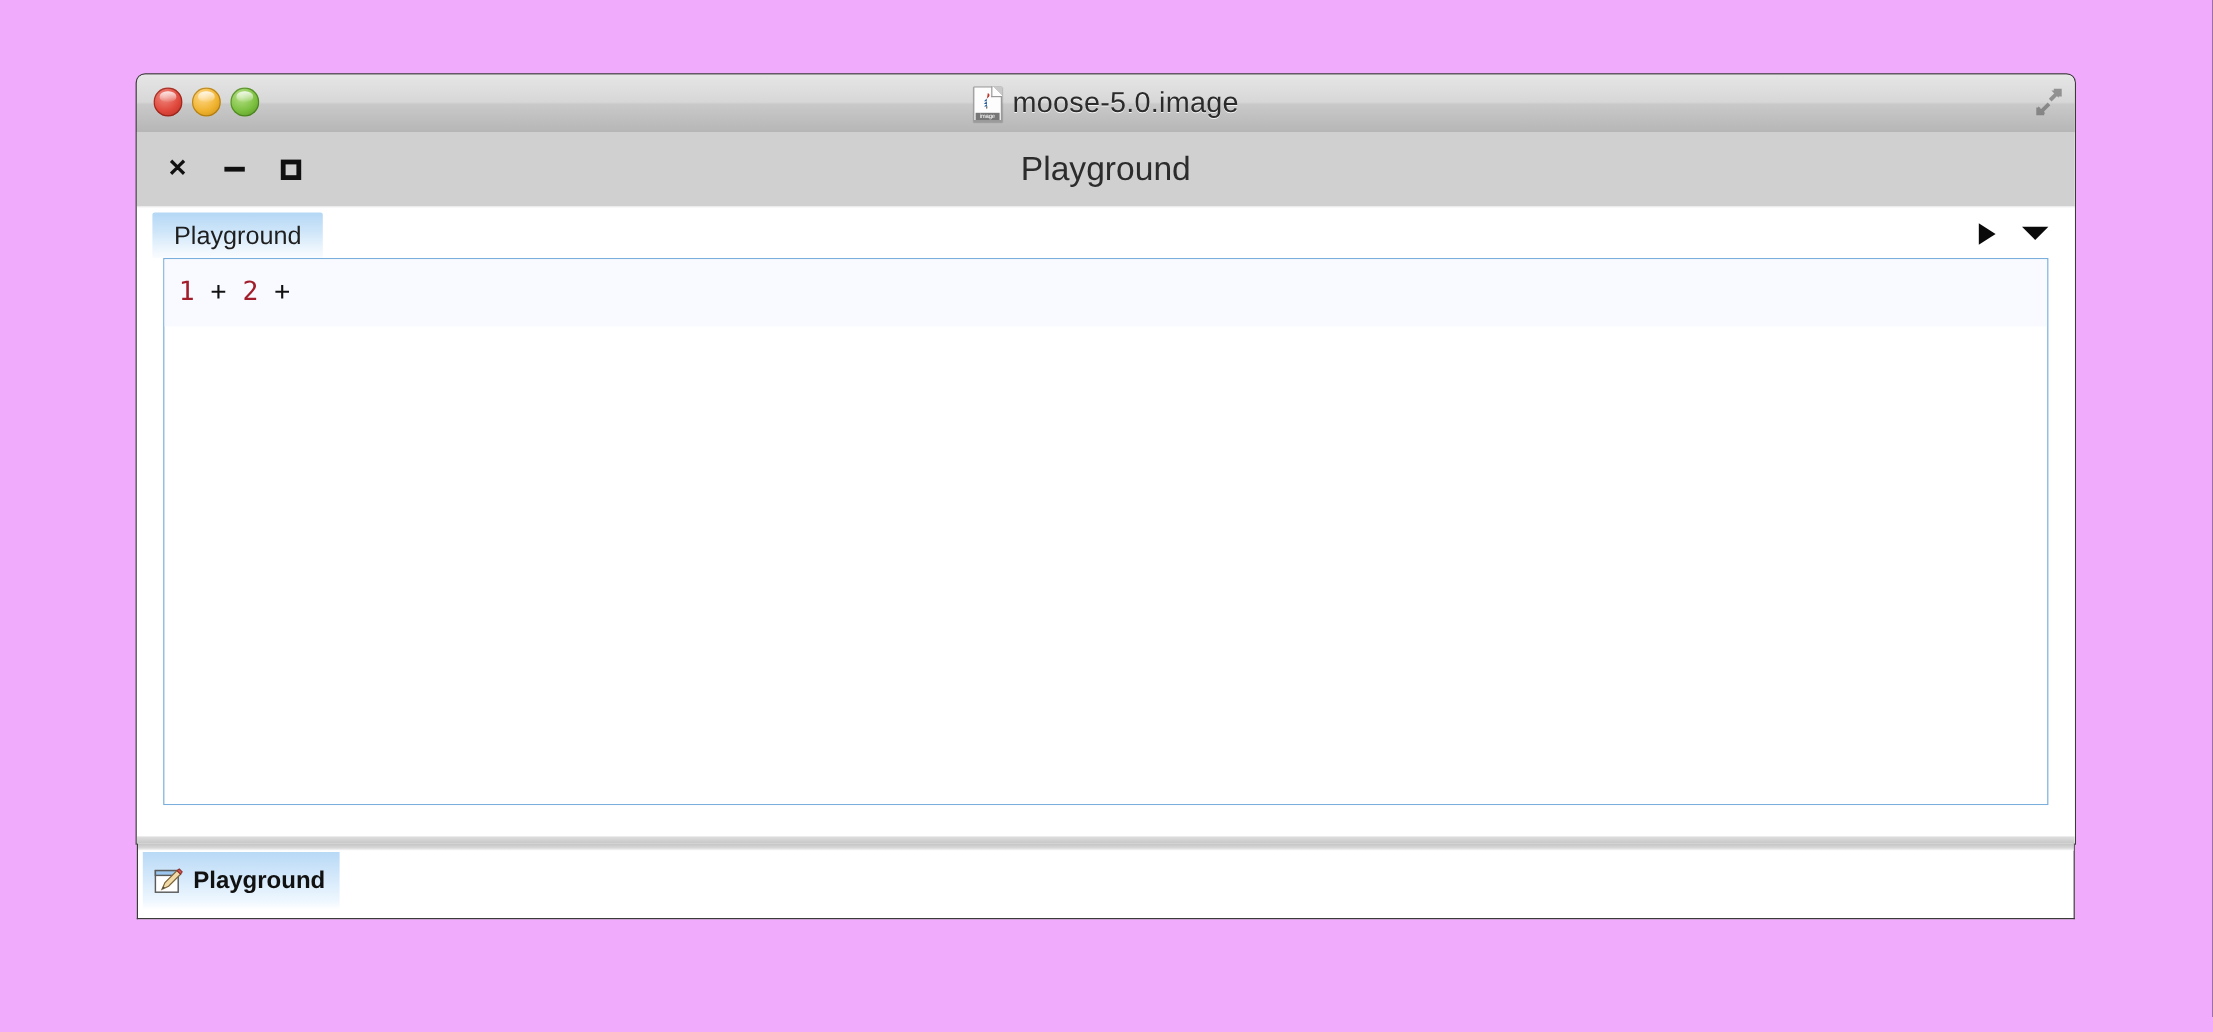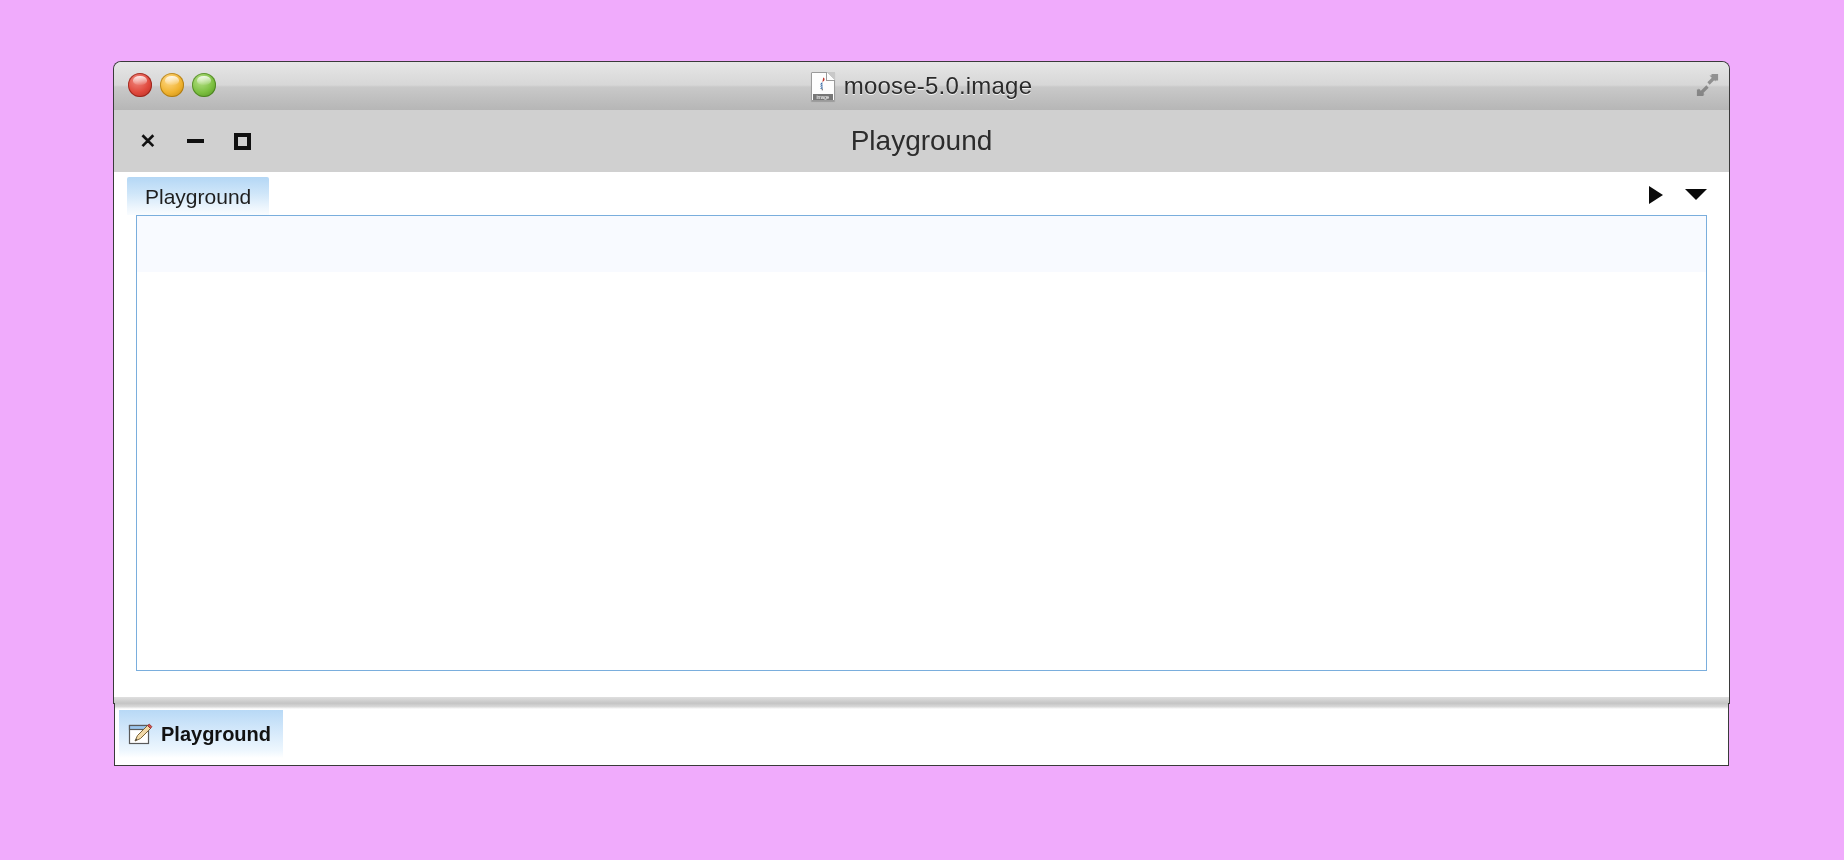--- a/index.html
+++ b/index.html
@@ -420,20 +420,21 @@
         </div>
         <div id="tab-actions">
           <div class="tri-right"></div>
           <div class="tri-down"></div>
         </div>
       </div>
 
       <div id="editor-wrap">
         <div id="editor">
           <div id="editor-line"></div>
+          <div id="code"><span class="tok-num">1</span><span> </span><span class="tok-op">+</span><span> </span><span class="tok-num">2</span><span> </span><span class="tok-op">+</span></div>
         </div>
       </div>
 
       <div id="inner-bottom-strip"></div>
       <div id="os-bottom-edge"></div>
     </div>
   </div>
 
   <div id="taskbar">
     <div id="taskbar-sep"></div>

